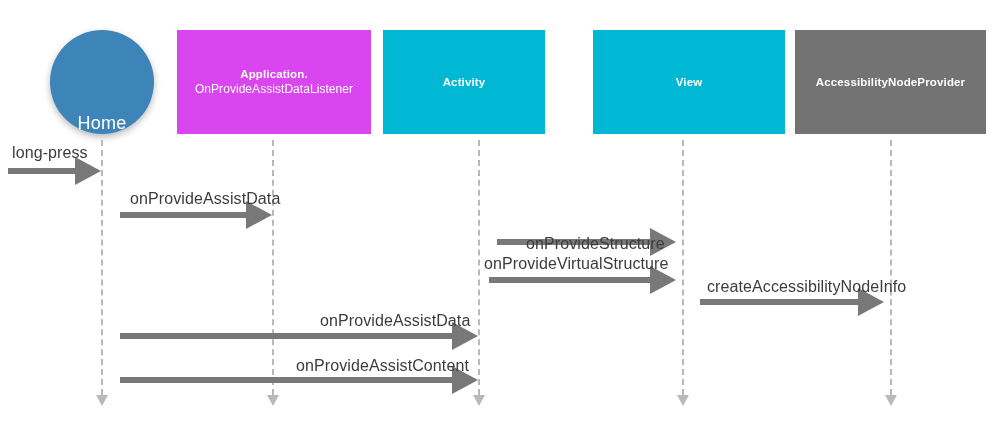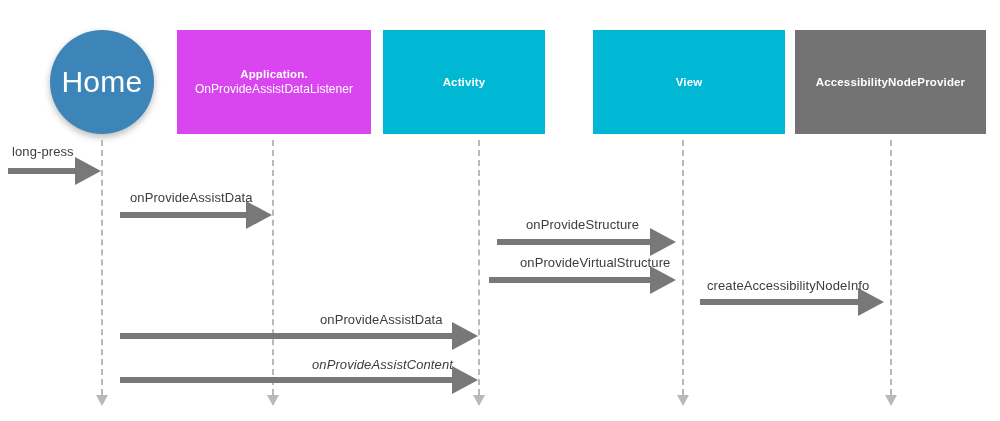--- a/index.html
+++ b/index.html
@@ -18,24 +18,24 @@
     background: #ffffff;
     overflow: hidden;
   }
   
   .actor-circle {
     position: absolute;
     border-radius: 50%;
     background: #3d85b8;
     box-shadow: 0 3px 7px rgba(0,0,0,0.28);
     display: flex;
-    align-items: center;
+    align-items: flex-end;
     justify-content: center;
     color: #ffffff;
-    font-size: 30px;
+    font-size: 18px;
     font-weight: 400;
     letter-spacing: 0.3px;
   }
   
   .participant-box {
     position: absolute;
     background: #00b8d4;
     display: flex;
     align-items: center;
     justify-content: center;
@@ -79,21 +79,21 @@
   .msg-head {
     position: absolute;
     width: 0;
     height: 0;
     border-top: 14px solid transparent;
     border-bottom: 14px solid transparent;
     border-left: 26px solid #787878;
   }
   .msg-label {
     position: absolute;
-    font-size: 13px;
+    font-size: 16px;
     color: #3c3c3c;
     white-space: nowrap;
     letter-spacing: 0.1px;
   }
 </style>
 </head>
 <body>
 
 <div id="diagram">
 
@@ -131,28 +131,28 @@
 
   <div id="messages">
       <div class="msg-line" style="left: 8px; top: 168px; width: 67px; background: rgb(120, 120, 120);"></div>
       <div class="msg-head" style="left: 75px; top: 157px; border-left-color: rgb(120, 120, 120);"></div>
       <div class="msg-label" style="left: 12px; top: 144px; color: rgb(60, 60, 60);">long-press</div>
       <div class="msg-line" style="left: 120px; top: 212px; width: 126px; background: rgb(120, 120, 120);"></div>
       <div class="msg-head" style="left: 246px; top: 201px; border-left-color: rgb(120, 120, 120);"></div>
       <div class="msg-label" style="left: 130px; top: 190px; color: rgb(60, 60, 60);">onProvideAssistData</div>
       <div class="msg-line" style="left: 497px; top: 239px; width: 153px; background: rgb(120, 120, 120);"></div>
       <div class="msg-head" style="left: 650px; top: 228px; border-left-color: rgb(120, 120, 120);"></div>
-      <div class="msg-label" style="left: 526px; top: 217px; color: rgb(60, 60, 60);">onProvideStructure</div>
+      <div class="msg-label" style="left: 526px; top: 235px; color: rgb(60, 60, 60);">onProvideStructure</div>
       <div class="msg-line" style="left: 489px; top: 277px; width: 161px; background: rgb(120, 120, 120);"></div>
       <div class="msg-head" style="left: 650px; top: 266px; border-left-color: rgb(120, 120, 120);"></div>
-      <div class="msg-label" style="left: 520px; top: 255px; color: rgb(60, 60, 60);">onProvideVirtualStructure</div>
+      <div class="msg-label" style="left: 484px; top: 255px; color: rgb(60, 60, 60);">onProvideVirtualStructure</div>
       <div class="msg-line" style="left: 700px; top: 299px; width: 158px; background: rgb(120, 120, 120);"></div>
       <div class="msg-head" style="left: 858px; top: 288px; border-left-color: rgb(120, 120, 120);"></div>
       <div class="msg-label" style="left: 707px; top: 278px; color: rgb(60, 60, 60);">createAccessibilityNodeInfo</div>
       <div class="msg-line" style="left: 120px; top: 333px; width: 332px; background: rgb(120, 120, 120);"></div>
       <div class="msg-head" style="left: 452px; top: 322px; border-left-color: rgb(120, 120, 120);"></div>
       <div class="msg-label" style="left: 320px; top: 312px; color: rgb(60, 60, 60);">onProvideAssistData</div>
       <div class="msg-line" style="left: 120px; top: 377px; width: 332px; background: rgb(120, 120, 120);"></div>
       <div class="msg-head" style="left: 452px; top: 366px; border-left-color: rgb(120, 120, 120);"></div>
-      <div class="msg-label" style="left: 312px; top: 357px; color: rgb(60, 60, 60); font-style: italic;">onProvideAssistContent</div>
+      <div class="msg-label" style="left: 296px; top: 357px; color: rgb(60, 60, 60);">onProvideAssistContent</div>
     </div>
 
 </div>
 
 </body></html>

